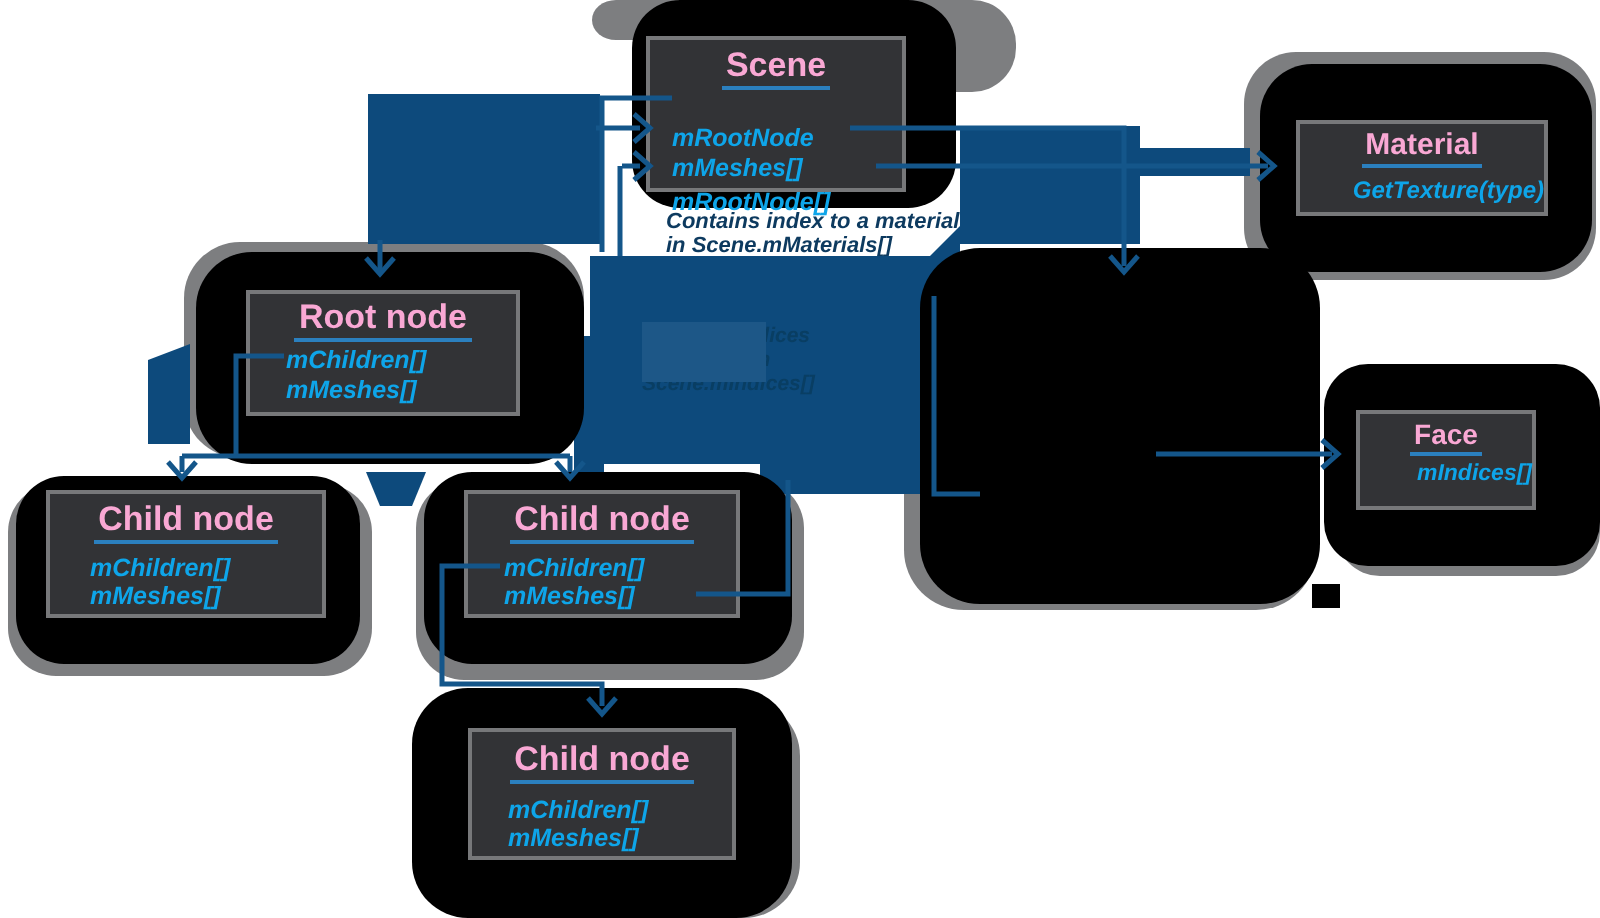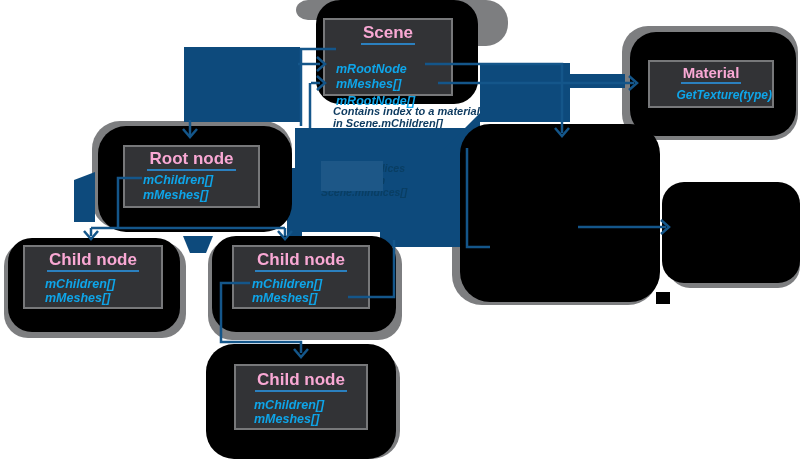--- a/index.html
+++ b/index.html
@@ -36,21 +36,21 @@
   #svg-lines{z-index:8;}
   #svg-shapes{z-index:2;}
 </style>
 </head>
 <body>
 
 <div id="canvas">
 
   <div class="note" id="note-material">
     <span>Contains index to a material</span><br>
-    <span>in Scene.mChildren[]</span>
+    <span>in Scene.mMaterials[]</span>
   </div>
 
   <svg id="svg-shapes" width="800" height="459" viewBox="0 0 800 459">
 
     <g fill="#7d7e80">
       <rect x="296" y="0" width="52" height="20" rx="12"></rect>
       <rect x="340" y="0" width="168" height="46" rx="22"></rect>
       <rect x="622" y="26" width="176" height="114" rx="26"></rect>
       <rect x="452" y="128" width="206" height="177" rx="30"></rect>
       <rect x="668" y="186" width="132" height="102" rx="22"></rect>
@@ -98,20 +98,24 @@
     <div class="field" style="top:57px;">mMeshes[]</div>
     <div class="field" style="top:74px;">mRootNode[]</div>
   </div>
 
   <div class="box" id="box-material" style="left:648px;top:60px;width:126px;height:48px;">
     <div class="title" style="top:2px;font-size:15px;"><span>Material</span></div>
     <div class="field centered" style="top:26px;font-size:12px;">GetTexture(type)</div>
   </div>
 
 
+  <div class="box" id="box-face" style="left:678px;top:205px;width:90px;height:50px;">
+    <div class="title" style="top:2px;font-size:14px;"><span>Face</span></div>
+    <div class="field centered" style="top:24px;font-size:11.5px;">mIndices[]</div>
+  </div>
 
   <div class="box" id="box-root" style="left:123px;top:145px;width:137px;height:63px;">
     <div class="title" style="top:2px;font-size:17px;"><span>Root node</span></div>
     <div class="field" style="top:26px;left:18px;">mChildren[]</div>
     <div class="field" style="top:41px;left:18px;">mMeshes[]</div>
   </div>
 
   <div class="box" id="box-child-left" style="left:23px;top:245px;width:140px;height:64px;">
     <div class="title" style="top:3px;font-size:17px;"><span>Child node</span></div>
     <div class="field" style="top:30px;left:20px;">mChildren[]</div>

